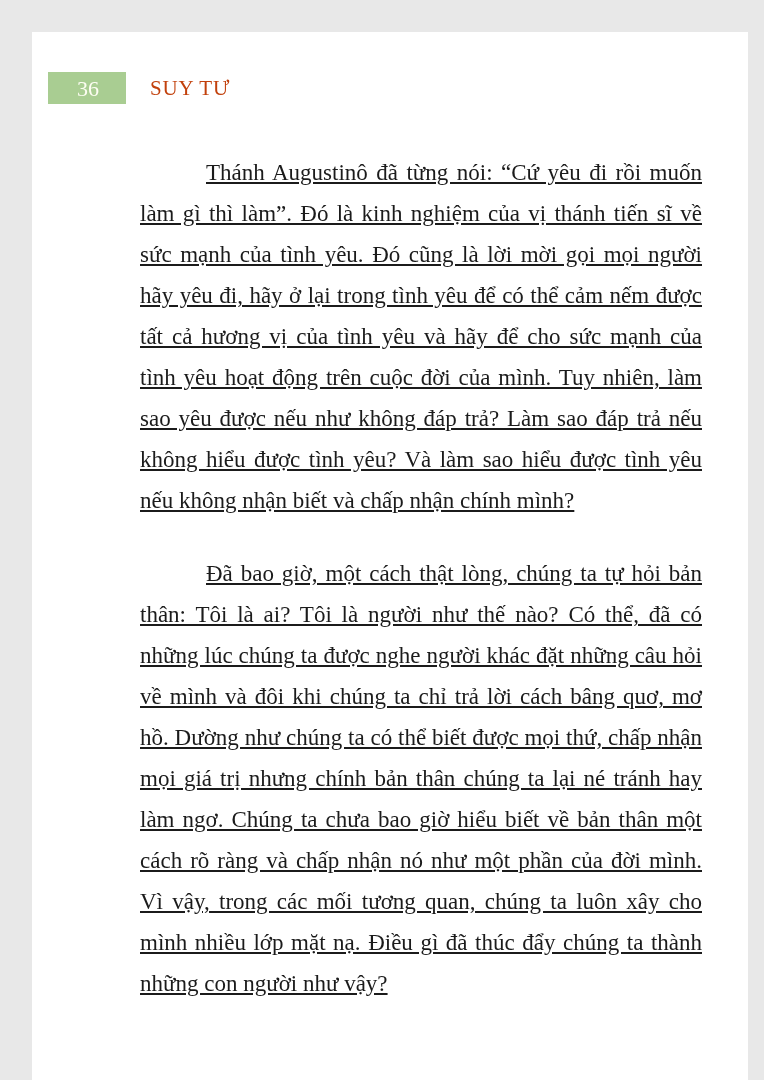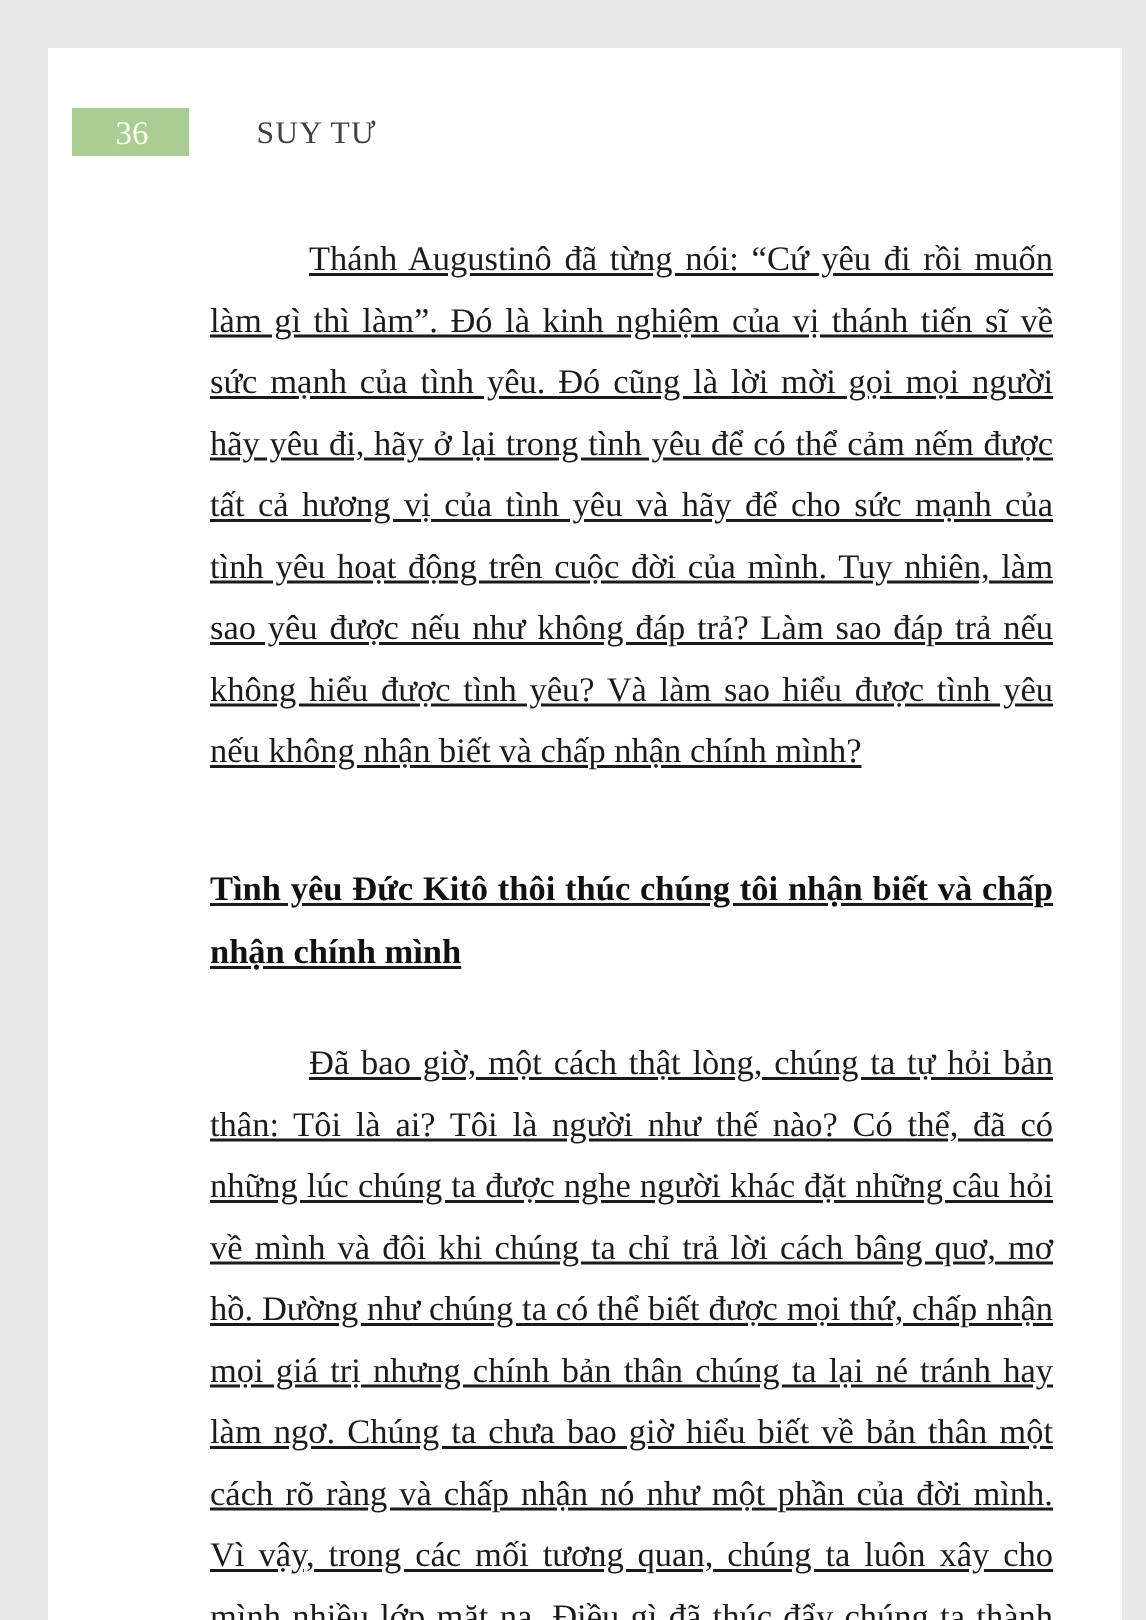--- a/index.html
+++ b/index.html
@@ -29,25 +29,25 @@
     align-items: center;
     justify-content: flex-end;
     padding-right: 11px;
   }
   .page-number-badge span {
     font-size: 22px;
     line-height: 27px;
     color: #fdfdf2;
   }
   .running-title {
-    margin-left: 29px;
+    margin-left: 8px;
     font-size: 21px;
     line-height: 27px;
     letter-spacing: 0.8px;
-    color: #404040;
+    color: #c2410c;
   }
   .page-body {
     position: absolute;
     top: 88px;
     left: 76px;
     width: 626px;
     text-decoration: underline;
   }
   .page-body p {
     font-size: 23px;
@@ -81,19 +81,18 @@
 
   <div class="page-header">
     <div class="page-number-badge" style="background-color: rgb(169, 205, 146);">
       <span>36</span>
     </div>
     <span class="running-title">SUY TƯ</span>
   </div>
 
   <div class="page-body">
     <p>Thánh Augustinô đã từng nói: “Cứ yêu đi rồi muốn làm gì thì làm”. Đó là kinh nghiệm của vị thánh tiến sĩ về sức mạnh của tình yêu. Đó cũng là lời mời gọi mọi người hãy yêu đi, hãy ở lại trong tình yêu để có thể cảm nếm được tất cả hương vị của tình yêu và hãy để cho sức mạnh của tình yêu hoạt động trên cuộc đời của mình. Tuy nhiên, làm sao yêu được nếu như không đáp trả? Làm sao đáp trả nếu không hiểu được tình yêu? Và làm sao hiểu được tình yêu nếu không nhận biết và chấp nhận chính mình?</p>
-    <h2>Tình yêu Đức Kitô thôi thúc chúng tôi nhận biết và chấp nhận chính mình</h2>
     <p>Đã bao giờ, một cách thật lòng, chúng ta tự hỏi bản thân: Tôi là ai? Tôi là người như thế nào? Có thể, đã có những lúc chúng ta được nghe người khác đặt những câu hỏi về mình và đôi khi chúng ta chỉ trả lời cách bâng quơ, mơ hồ. Dường như chúng ta có thể biết được mọi thứ, chấp nhận mọi giá trị nhưng chính bản thân chúng ta lại né tránh hay làm ngơ. Chúng ta chưa bao giờ hiểu biết về bản thân một cách rõ ràng và chấp nhận nó như một phần của đời mình. Vì vậy, trong các mối tương quan, chúng ta luôn xây cho mình nhiều lớp mặt nạ. Điều gì đã thúc đẩy chúng ta thành những con người như vậy?</p>
   </div>
 
   <div class="footer-accent-bar" style="background-color: rgb(169, 205, 146);"></div>
 
 </div>
 
 </body></html>

